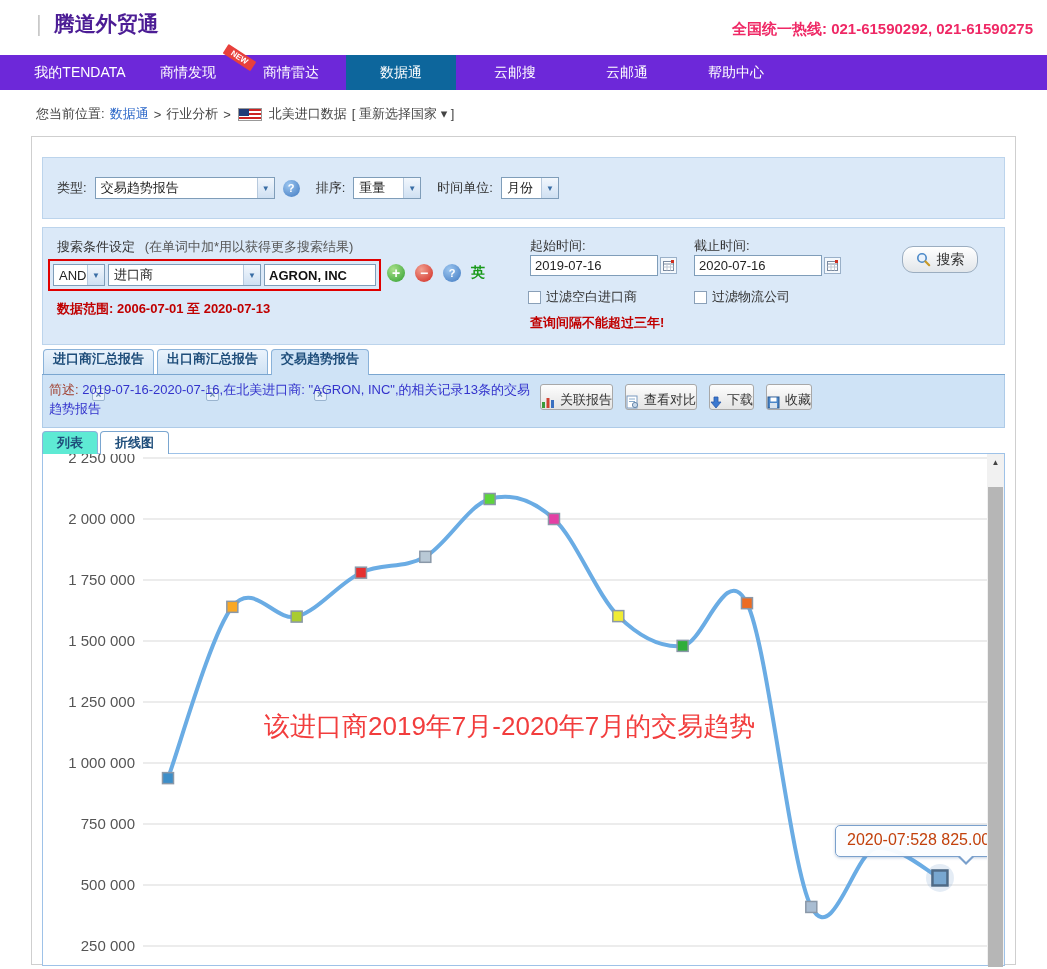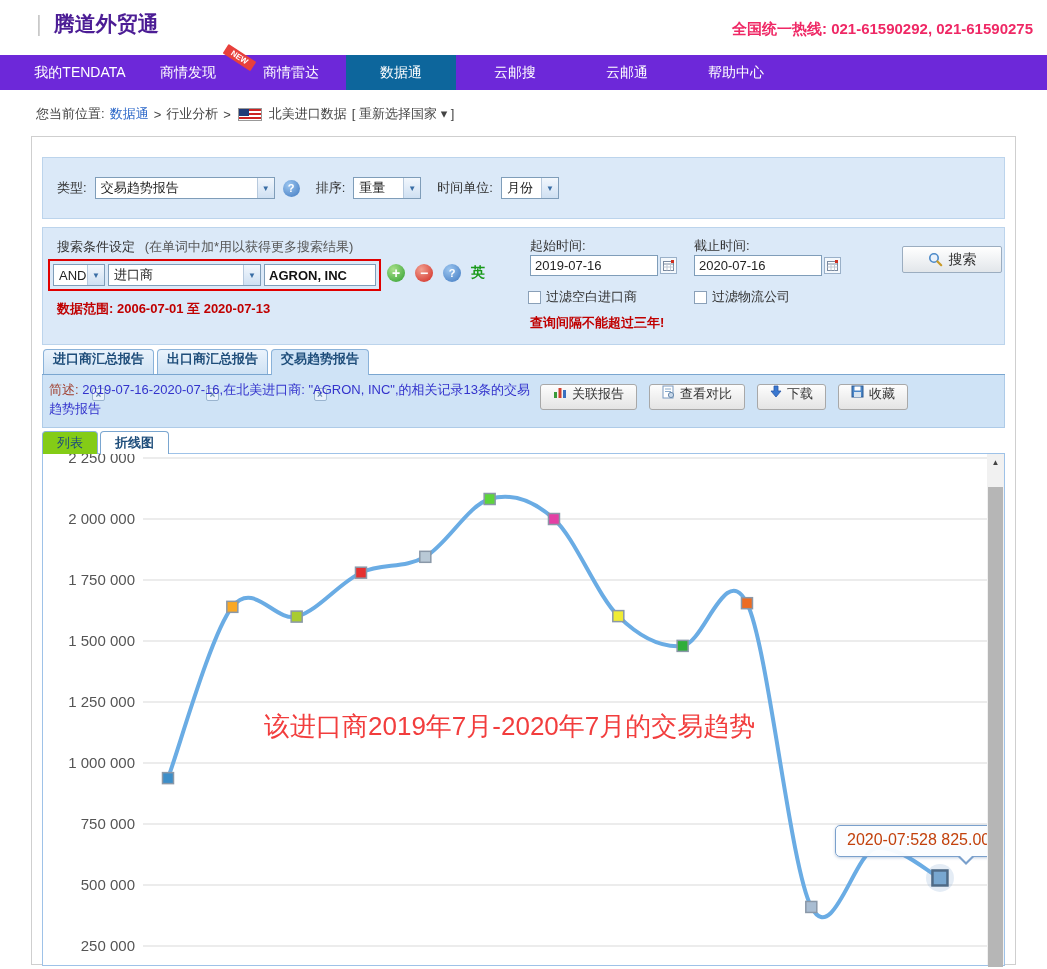--- a/index.html
+++ b/index.html
@@ -66,48 +66,48 @@
 
   .fld-label { position:absolute; font-size:13px; color:#333; }
   .date-wrap { position:absolute; display:flex; align-items:center; }
   .date-input { width:128px; height:21px; border:1px solid #7f9db9; font-size:13px; padding:0 4px;
     color:#222; font-family:"Liberation Sans",sans-serif; }
   .cal-btn { width:17px; height:17px; border:1px solid #9ab0c8; background:#f4f8fc; margin-left:2px;
     display:inline-flex; align-items:center; justify-content:center; cursor:pointer; }
   .chk-row { position:absolute; display:flex; align-items:center; gap:5px; }
   .chk { width:13px; height:13px; border:1px solid #8aa0b8; background:#fff; display:inline-block; cursor:pointer; }
   .warn { position:absolute; left:487px; top:86px; color:#c00000; font-weight:bold; }
-  .search-btn { position:absolute; left:859px; top:18px; width:100px; height:27px;
-    border:1px solid #9badc0; border-radius:2px; background:linear-gradient(#fff,#e2e6ea);
+  .search-btn { position:absolute; left:859px; top:18px; width:76px; height:27px;
+    border:1px solid #9badc0; border-radius:11px; background:linear-gradient(#fff,#e2e6ea);
     display:flex; align-items:center; justify-content:center; gap:6px; font-size:14px; color:#333; cursor:pointer; }
 
   
   .tabs-strip { margin:4px 10px 0; height:26px; border-bottom:1px solid #7aa6d0; display:flex; padding-left:1px; }
   .rtab { display:flex; align-items:center; gap:20px; padding:0 9px; margin-right:3px; height:25px;
     border:1px solid #8ab2d9; border-bottom:none; border-radius:4px 4px 0 0;
     background:linear-gradient(#eaf3fc,#cfe2f4); color:#1e4d7a; font-size:13px; font-weight:bold; cursor:pointer;flex-direction:column; }
   .rtab.active { background:#cfe3f6; height:26px; }
   .tab-close { width:13px; height:13px; border:1px solid #9ab4cf; background:#e8f1fa; color:#6c8cb0;
     font-size:10px; line-height:11px; text-align:center; border-radius:2px; cursor:pointer; }
 
   
   .summary { margin:0 10px; height:53px; background:#cfe3f6; border:1px solid #aecbe8; border-top:none;
     display:flex; padding:6px 6px 0; }
   .sum-text { width:487px; font-size:13px; line-height:1.45; color:#3333cc; }
   .sum-label { color:#a04030; }
   .actions { display:flex; gap:12px; margin-left:4px; margin-top:3px; }
-  .act-btn { height:26px; padding:0 12px; border:1px solid #a8a8a8; border-radius:3px;
-    background:linear-gradient(#fdfdfd,#e4e4e4); font-size:13px; color:#333; display:flex; align-items:flex-start;
+  .act-btn { height:26px; padding:0 0; border:1px solid #a8a8a8; border-radius:3px;
+    background:linear-gradient(#fdfdfd,#e4e4e4); font-size:13px; color:#333; display:flex; align-items:flex-end;
     gap:5px; cursor:pointer; white-space:nowrap; }
 
   
   .vtabs { margin:3px 10px 0; height:23px; display:flex; padding-left:0; position:relative; z-index:2; }
   .vtab { padding:0 14px; height:23px; display:flex; align-items:center; font-size:13px; color:#1e4d7a;
-    border:1px solid #8ab2d9; border-bottom:none; border-radius:4px 4px 0 0; background:#84cc16;
-    margin-right:2px; cursor:pointer; }
+    border:1px solid #8ab2d9; border-bottom:none; border-radius:4px 4px 0 0; background:#5eead4;
+    margin-right:2px; cursor:pointer;font-weight:bold; }
   .vtab.active { background:#fff; font-weight:bold; border-color:#7aa6d0; }
 
   
   .chart-panel { margin:-1px 10px 0; border:1px solid #9ec2e8; background:#fff; height:513px; position:relative; }
   #chart-svg { position:absolute; left:0; top:0; }
   .annotation { position:absolute; left:221px; top:255px; font-size:26px; color:#f23d3d; white-space:nowrap; }
   .tooltip { position:absolute; left:792px; top:371px; height:32px; padding:5px 11px;
     border:1.5px solid #7aa0cc; border-radius:5px; background:rgba(251,253,255,0.96);
     font-size:16px; color:#c2410c; white-space:nowrap; box-shadow:0 1px 3px rgba(80,120,170,.35); }
   .tooltip::after { content:""; position:absolute; right:26px; bottom:-9px; width:0; height:0;

